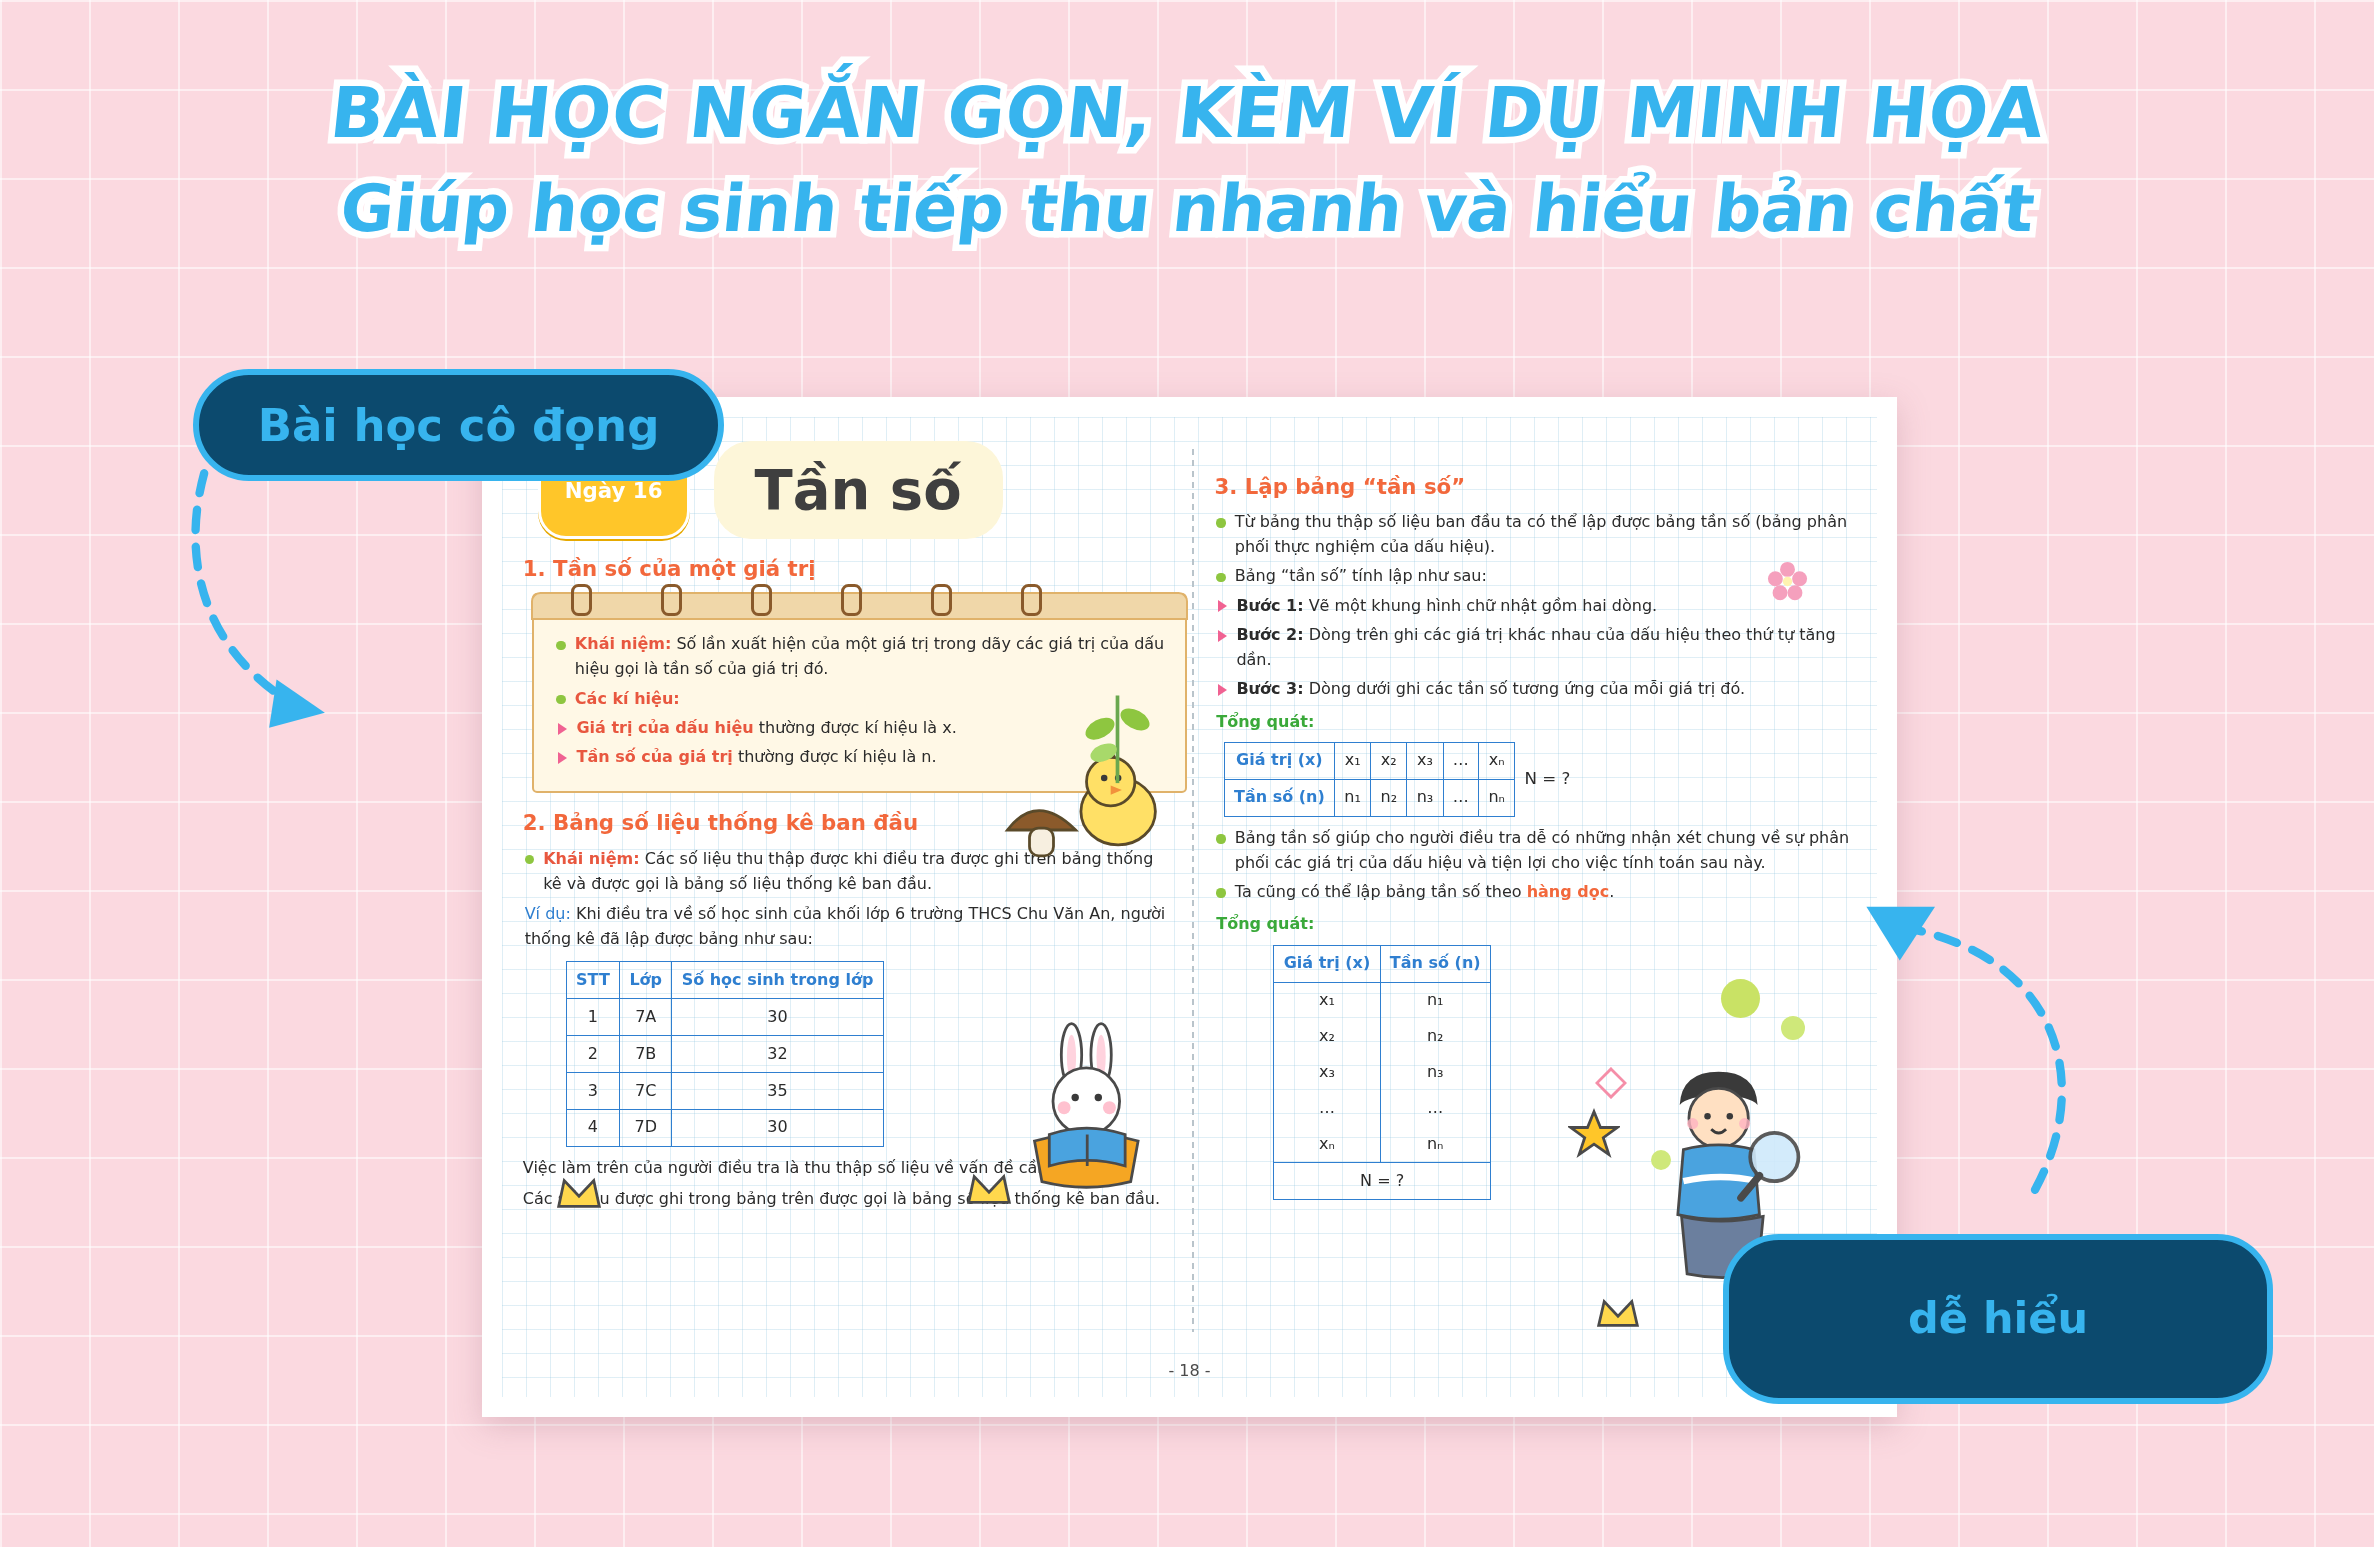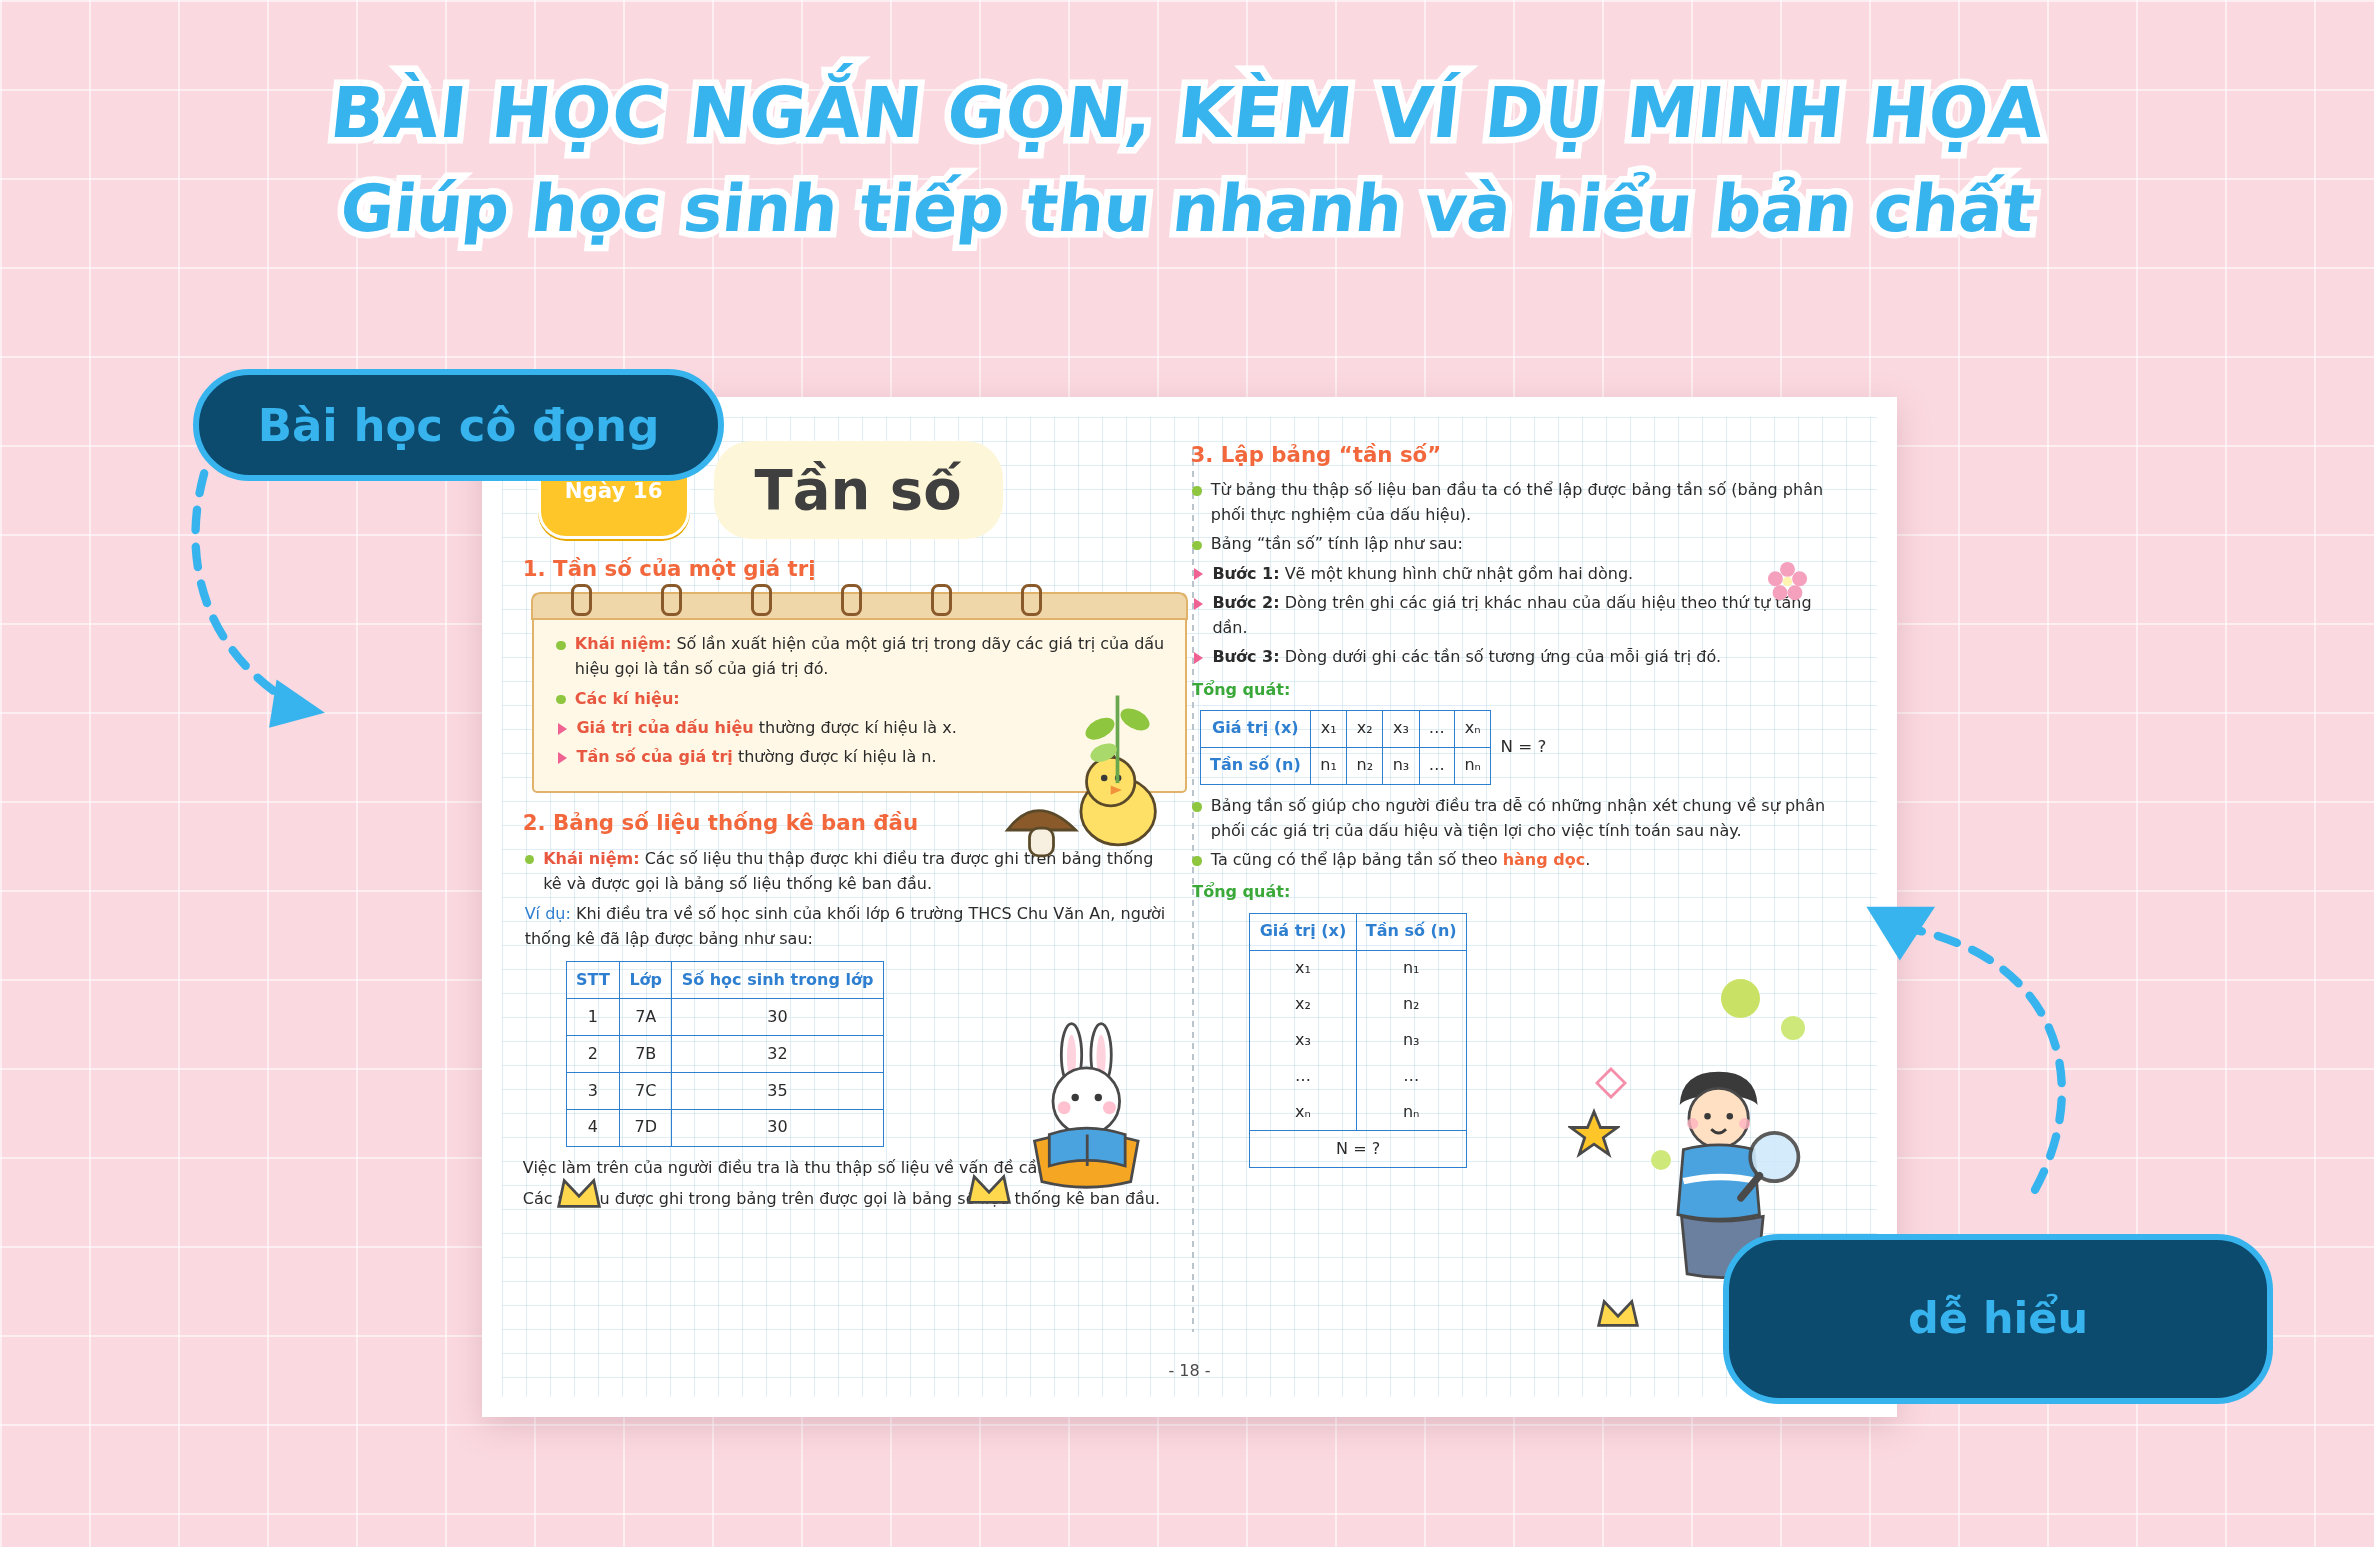--- a/index.html
+++ b/index.html
@@ -75,21 +75,21 @@
       linear-gradient(to bottom, rgba(150,200,225,0.30) 0.9px, transparent 0.9px);
     background-size:24px 24px;
     overflow:hidden;
   }
   .col{
     position:absolute;top:16.7px;bottom:56px;
     font-size:16px;line-height:1.55;color:#2b2b2b;
     font-family:"DejaVu Sans", sans-serif;
   }
   .col-left{left:20.4px;width:649px;}
-  .col-right{left:688px;width:640px;}
+  .col-right{left:712px;width:640px;margin-top:32px;}
   .divider{
     position:absolute;left:690px;top:32px;bottom:65px;width:1.9px;
     background:repeating-linear-gradient(to bottom,#b9c4cb 0 5.6px,transparent 5.6px 11px);
   }
 
   
   .day-badge{
     display:inline-flex;align-items:center;justify-content:center;
     background:#ffc629;color:#ffffff;font-weight:bold;font-size:21.3px;
     border-radius:28px;padding:8.3px 24px;

